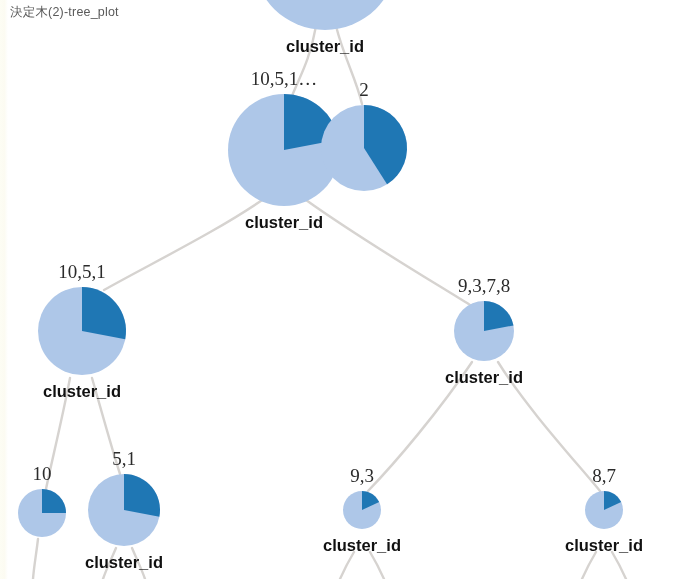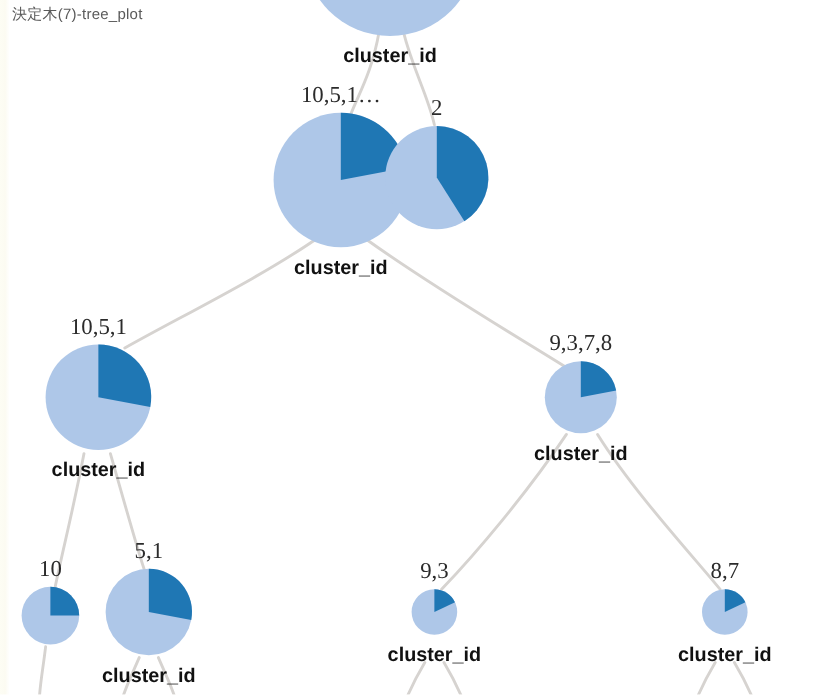--- a/index.html
+++ b/index.html
@@ -58,21 +58,21 @@
     stroke-linecap: round;
   }
 </style>
 </head>
 <body>
 
 <div id="screen">
 
   <div id="left-strip"></div>
 
-  <div id="page-title">決定木(7)-tree_plot</div>
+  <div id="page-title">決定木(2)-tree_plot</div>
 
   <svg id="tree-svg" viewBox="0 0 689 579">
     <g id="edges-layer">
         <path class="edge-path" d="M 316 26 C 310 60 300 76 292 96" stroke="#d6d3d0"></path>
         <path class="edge-path" d="M 336 26 C 344 58 356 78 362 104" stroke="#d6d3d0"></path>
         <path class="edge-path" d="M 268 196 C 220 230 150 264 104 290" stroke="#d6d3d0"></path>
         <path class="edge-path" d="M 306 200 C 362 240 430 280 470 305" stroke="#d6d3d0"></path>
         <path class="edge-path" d="M 70 378 C 62 420 52 460 46 489" stroke="#d6d3d0"></path>
         <path class="edge-path" d="M 92 378 C 104 420 114 456 120 474" stroke="#d6d3d0"></path>
         <path class="edge-path" d="M 472 362 C 440 410 396 462 368 491" stroke="#d6d3d0"></path>

